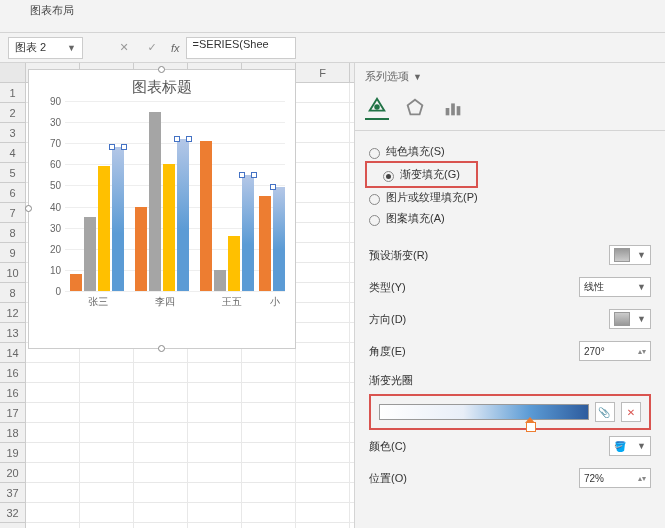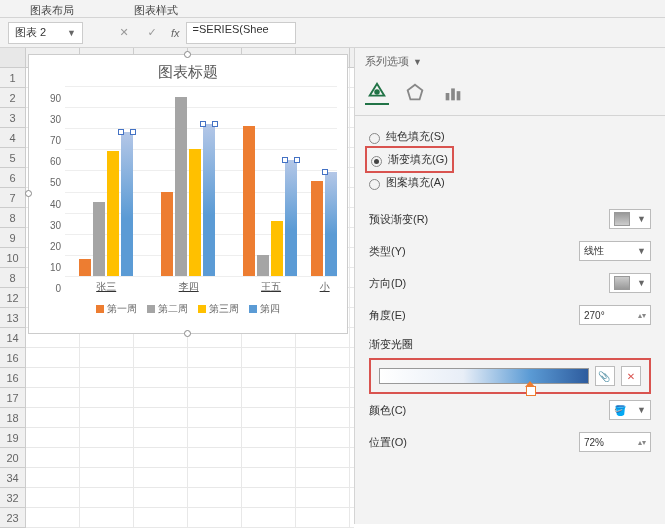--- a/index.html
+++ b/index.html
@@ -1,18 +1,18 @@
 <!DOCTYPE html>
 <html><head>
   <meta charset="utf-8">
   <style>
     * { box-sizing: border-box; margin: 0; padding: 0; font-family: "Microsoft YaHei", sans-serif; }
     body { width: 665px; height: 528px; background: #fff; font-size: 11px; color: #333; overflow: hidden; position: relative; }
     
-    .ribbon-tabs { height: 18px; background: #f3f3f3; display: flex; border-bottom: 1px solid #d4d4d4; }
+    .ribbon-tabs { height: 33px; background: #f3f3f3; display: flex; border-bottom: 1px solid #d4d4d4; }
     .ribbon-tab { padding: 3px 30px; color: #444; }
     
     .toolbar { height: 30px; background: #f3f3f3; display: flex; align-items: center; padding: 0 8px; gap: 6px; border-bottom: 1px solid #d4d4d4; }
     .name-box { width: 75px; height: 22px; background: #fff; border: 1px solid #ccc; display: flex; align-items: center; padding: 0 6px; justify-content: space-between; }
     .dd { font-size: 9px; color: #666; }
     .fx-area { display: flex; align-items: center; gap: 10px; }
     .fx-btn { width: 18px; height: 18px; display: flex; align-items: center; justify-content: center; color: #999; }
     .fx-label { font-style: italic; color: #666; }
     .formula-input { background: #fff; border: 1px solid #ccc; height: 22px; padding: 0 6px; width: 110px; color: #333; }
     
@@ -22,77 +22,76 @@
     .col-headers { display: flex; height: 20px; background: #f0f0f0; border-bottom: 1px solid #ccc; }
     .corner { width: 26px; border-right: 1px solid #ccc; background: #e8e8e8; }
     .col-h { width: 54px; text-align: center; line-height: 20px; border-right: 1px solid #ccc; color: #666; }
     .rows-area { display: flex; }
     .row-headers { width: 26px; background: #f0f0f0; border-right: 1px solid #ccc; }
     .row-h { height: 20px; line-height: 20px; text-align: center; border-bottom: 1px solid #ccc; color: #666; }
     .grid { position: relative; flex: 1; }
     .grid-row { height: 20px; border-bottom: 1px solid #e8e8e8; display: flex; }
     .grid-cell { width: 54px; border-right: 1px solid #e8e8e8; }
     
-    .chart-object { position: absolute; left: 28px; top: 6px; width: 320px; height: 280px; background: #fff; border: 1px solid #ccc; }
+    .chart-object { position: absolute; left: 28px; top: 6px; width: 268px; height: 280px; background: #fff; border: 1px solid #ccc; }
     .chart-handle { position: absolute; width: 7px; height: 7px; border: 1px solid #888; background: #fff; border-radius: 50%; }
     .chart-title { text-align: center; font-size: 15px; padding: 8px 0 4px; color: #555; }
     .chart-plot { position: relative; height: 190px; margin: 0 10px 0 36px; }
-    .y-axis { position: absolute; left: -28px; top: 12px; height: 100%; width: 26px; }
+    .y-axis { position: absolute; left: -28px; top: 0; height: 100%; width: 26px; }
     .y-tick { position: absolute; right: 2px; font-size: 10px; color: #666; transform: translateY(-50%); }
     .gridlines { position: absolute; inset: 0; }
     .gline { position: absolute; left: 0; right: 0; border-top: 1px solid #eee; }
     .bars-area { position: absolute; inset: 0; display: flex; align-items: flex-end; }
     .group { flex: 1; display: flex; align-items: flex-end; justify-content: center; gap: 2px; position: relative; height: 100%; }
     .bar { width: 12px; }
     .bar.s1 { background: #ed7d31; }
     .bar.s2 { background: #a5a5a5; }
     .bar.s3 { background: #ffc000; }
     .bar.s4 { background: linear-gradient(to bottom, #b4c7e7 0%, #5b9bd5 60%); position: relative; }
     .sel-handle { position: absolute; width: 6px; height: 6px; background: #fff; border: 1px solid #4472c4; }
     .sel-handle.tl { top: -3px; left: -3px; }
     .sel-handle.tr { top: -3px; right: -3px; }
-    .x-labels { display: flex; margin: 4px 10px 0 36px; text-decoration: underline; }
+    .x-labels { display: flex; margin: 4px 10px 0 36px; }
     .x-label { flex: 1; text-align: center; font-size: 10px; color: #666; }
     .legend { display: flex; justify-content: center; gap: 10px; margin-top: 8px; font-size: 10px; color: #666; }
     .legend-item { display: flex; align-items: center; gap: 3px; }
     .legend-sw { width: 8px; height: 8px; }
     
     .format-panel { flex: 1; background: #f3f3f3; border-left: 1px solid #d4d4d4; padding: 0; }
     .panel-header { padding: 6px 10px; font-size: 11px; color: #666; display: flex; align-items: center; gap: 4px; }
     .panel-icons { display: flex; gap: 14px; padding: 6px 10px 10px; border-bottom: 1px solid #d4d4d4; }
     .picon { width: 24px; height: 24px; display: flex; align-items: center; justify-content: center; }
     .picon svg { width: 22px; height: 22px; }
     .picon.active { border-bottom: 2px solid #217346; }
     
     .panel-body { padding: 10px 14px; font-size: 11px; color: #333; }
     .radio-row, .check-row { display: flex; align-items: flex-end; gap: 6px; padding: 3px 0; }
     .radio { width: 11px; height: 11px; border: 1px solid #888; border-radius: 50%; display: flex; align-items: center; justify-content: center; }
     .radio.checked::after { content: ""; width: 5px; height: 5px; background: #444; border-radius: 50%; }
     .checkbox { width: 11px; height: 11px; border: 1px solid #888; }
-    .red-box { border: 2px solid #d9534f; padding: 1px 4px; margin: -1px -4px; }
+    .red-box { border: 2px solid #d9534f; padding: 1px 16px; margin: -1px -4px; }
     
     .form-row { display: flex; align-items: center; justify-content: space-between; padding: 6px 0; }
     .form-label { color: #333; }
     .combo { width: 72px; height: 20px; background: #fff; border: 1px solid #bbb; display: flex; align-items: center; justify-content: space-between; padding: 0 4px; font-size: 10px; }
     .combo.small { width: 42px; }
     .grad-editor { display: flex; align-items: center; gap: 6px; padding: 6px 8px; }
     .grad-bar { flex: 1; height: 16px; background: linear-gradient(to right, #fff 0%, #e8eef7 40%, #5b9bd5 72%, #2e5c9e 100%); border: 1px solid #999; position: relative; }
     .grad-stop { position: absolute; top: 12px; width: 10px; height: 14px; transform: translateX(-50%); }
     .grad-stop::before { content: ""; position: absolute; top: 0; left: 0; border-left: 5px solid transparent; border-right: 5px solid transparent; border-bottom: 6px solid #ed7d31; }
     .grad-stop::after { content: ""; position: absolute; top: 5px; left: 1px; width: 8px; height: 8px; background: #fff; border: 1px solid #ed7d31; }
     .grad-btn { width: 20px; height: 20px; border: 1px solid #bbb; background: #fff; display: flex; align-items: center; justify-content: center; font-size: 10px; }
     .color-sw { width: 16px; height: 14px; border: 1px solid #999; display: inline-block; }
     .red-outline { border: 2px solid #d9534f; }
   </style>
 </head>
 <body>
 
 <div class="ribbon-tabs">
   <div class="ribbon-tab">图表布局</div>
-  <div class="ribbon-tab">图表样式</div>
 </div>
 
 <div class="toolbar">
   <div class="name-box">
     <span>图表 2</span>
     <span class="dd">▼</span>
   </div>
   <div style="width:20px"></div>
   <div class="fx-area">
     <span class="fx-btn">✕</span>
@@ -128,21 +127,21 @@
           <div class="row-h">8</div>
           <div class="row-h">12</div>
           <div class="row-h">13</div>
           <div class="row-h">14</div>
           <div class="row-h">16</div>
           <div class="row-h">16</div>
           <div class="row-h">17</div>
           <div class="row-h">18</div>
           <div class="row-h">19</div>
           <div class="row-h">20</div>
-          <div class="row-h">34</div>
+          <div class="row-h">37</div>
           <div class="row-h">32</div>
           <div class="row-h">23</div>
         </div>
       <div class="grid" id="grid">
           <div class="grid-row">
             <div class="grid-cell"></div>
             <div class="grid-cell"></div>
             <div class="grid-cell"></div>
             <div class="grid-cell"></div>
             <div class="grid-cell"></div>
@@ -392,38 +391,20 @@
               </div>
             </div>
           </div>
       </div>
       <div class="x-labels" id="x-labels">
           <div class="x-label">张三</div>
           <div class="x-label">李四</div>
           <div class="x-label">王五</div>
           <div class="x-label" style="flex: 0.3 1 0%;">小</div>
         </div>
-      <div class="legend" id="legend">
-          <div class="legend-item">
-            <span class="legend-sw" style="background: rgb(237, 125, 49);"></span>
-            <span>第一周</span>
-          </div>
-          <div class="legend-item">
-            <span class="legend-sw" style="background: rgb(165, 165, 165);"></span>
-            <span>第二周</span>
-          </div>
-          <div class="legend-item">
-            <span class="legend-sw" style="background: rgb(255, 192, 0);"></span>
-            <span>第三周</span>
-          </div>
-          <div class="legend-item">
-            <span class="legend-sw" style="background: rgb(91, 155, 213);"></span>
-            <span>第四</span>
-          </div>
-        </div>
     </div>
   </div>
 
   <div class="format-panel">
     <div class="panel-header">
       <span>系列选项</span>
       <span class="dd">▼</span>
     </div>
     <div class="panel-icons">
       <div class="picon active">
@@ -451,20 +432,24 @@
         <span>纯色填充(S)</span>
       </div>
       <div class="red-box" style="display:inline-block">
         <div class="radio-row">
           <span class="radio checked"></span>
           <span>渐变填充(G)</span>
         </div>
       </div>
       <div class="radio-row">
         <span class="radio"></span>
+        <span>图片或纹理填充(P)</span>
+      </div>
+      <div class="radio-row">
+        <span class="radio"></span>
         <span>图案填充(A)</span>
       </div>
 
       <div style="height:10px"></div>
 
       <div class="form-row">
         <span class="form-label">预设渐变(R)</span>
         <div class="combo small">
           <span class="color-sw" style="background:linear-gradient(#999,#ccc)"></span>
             <span class="dd">▼</span>

